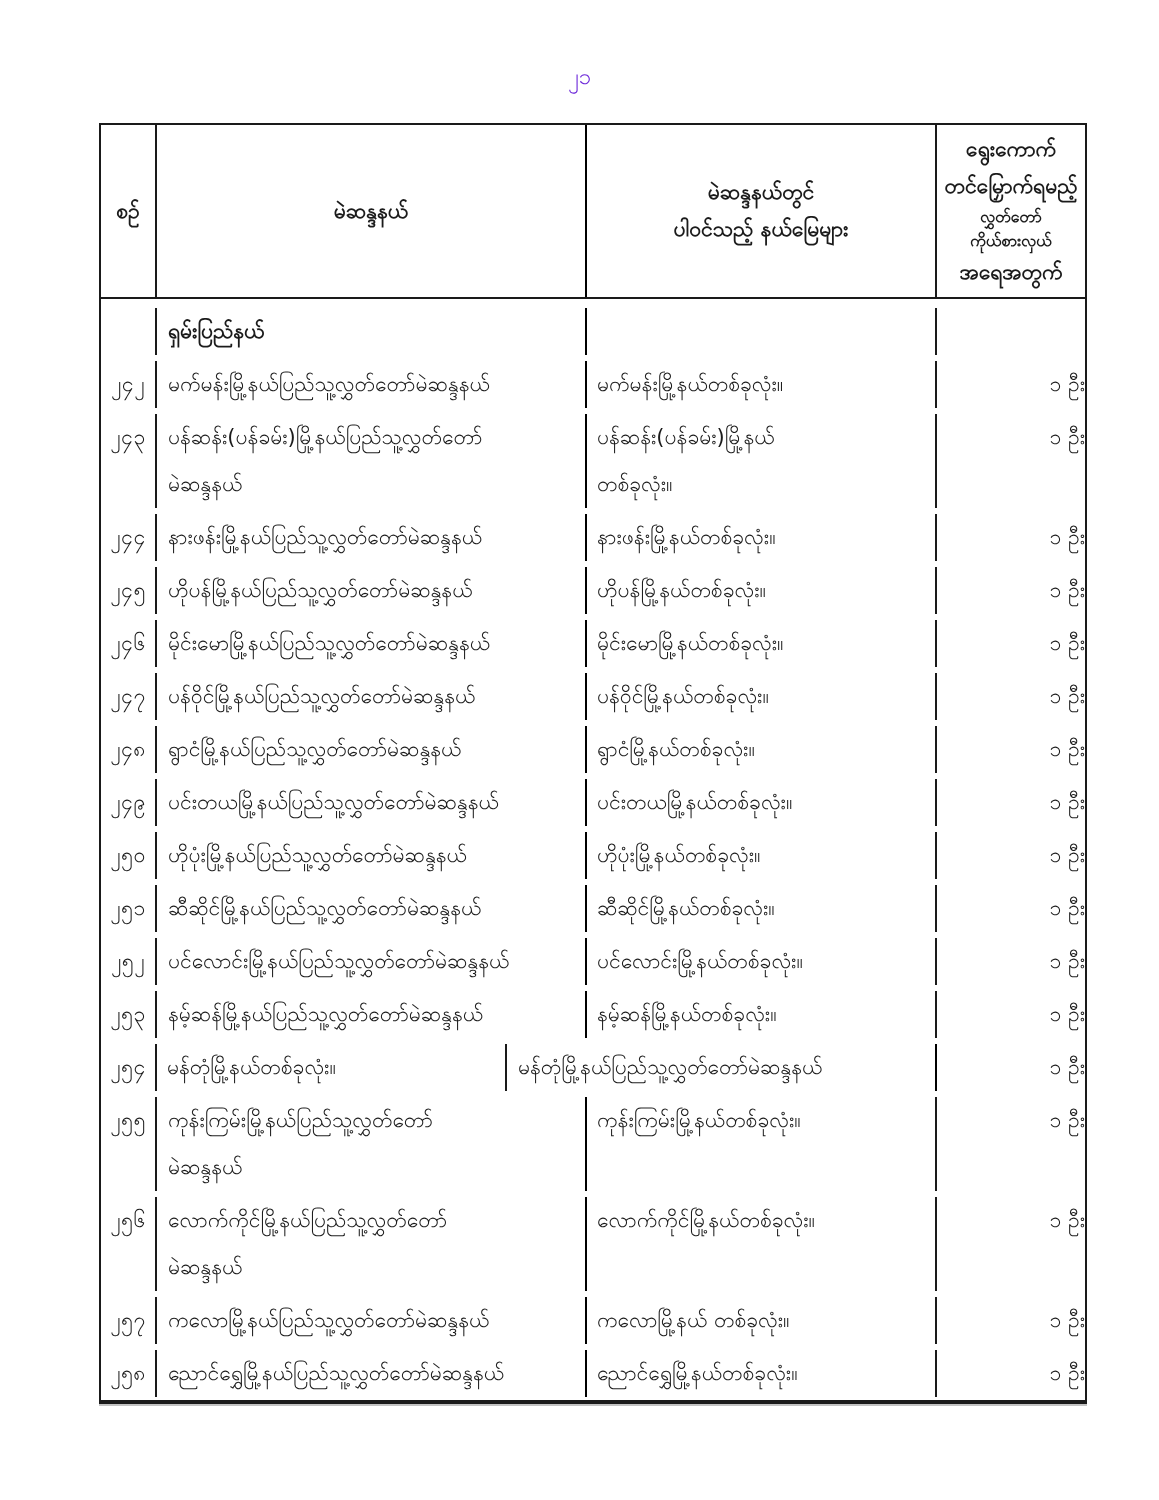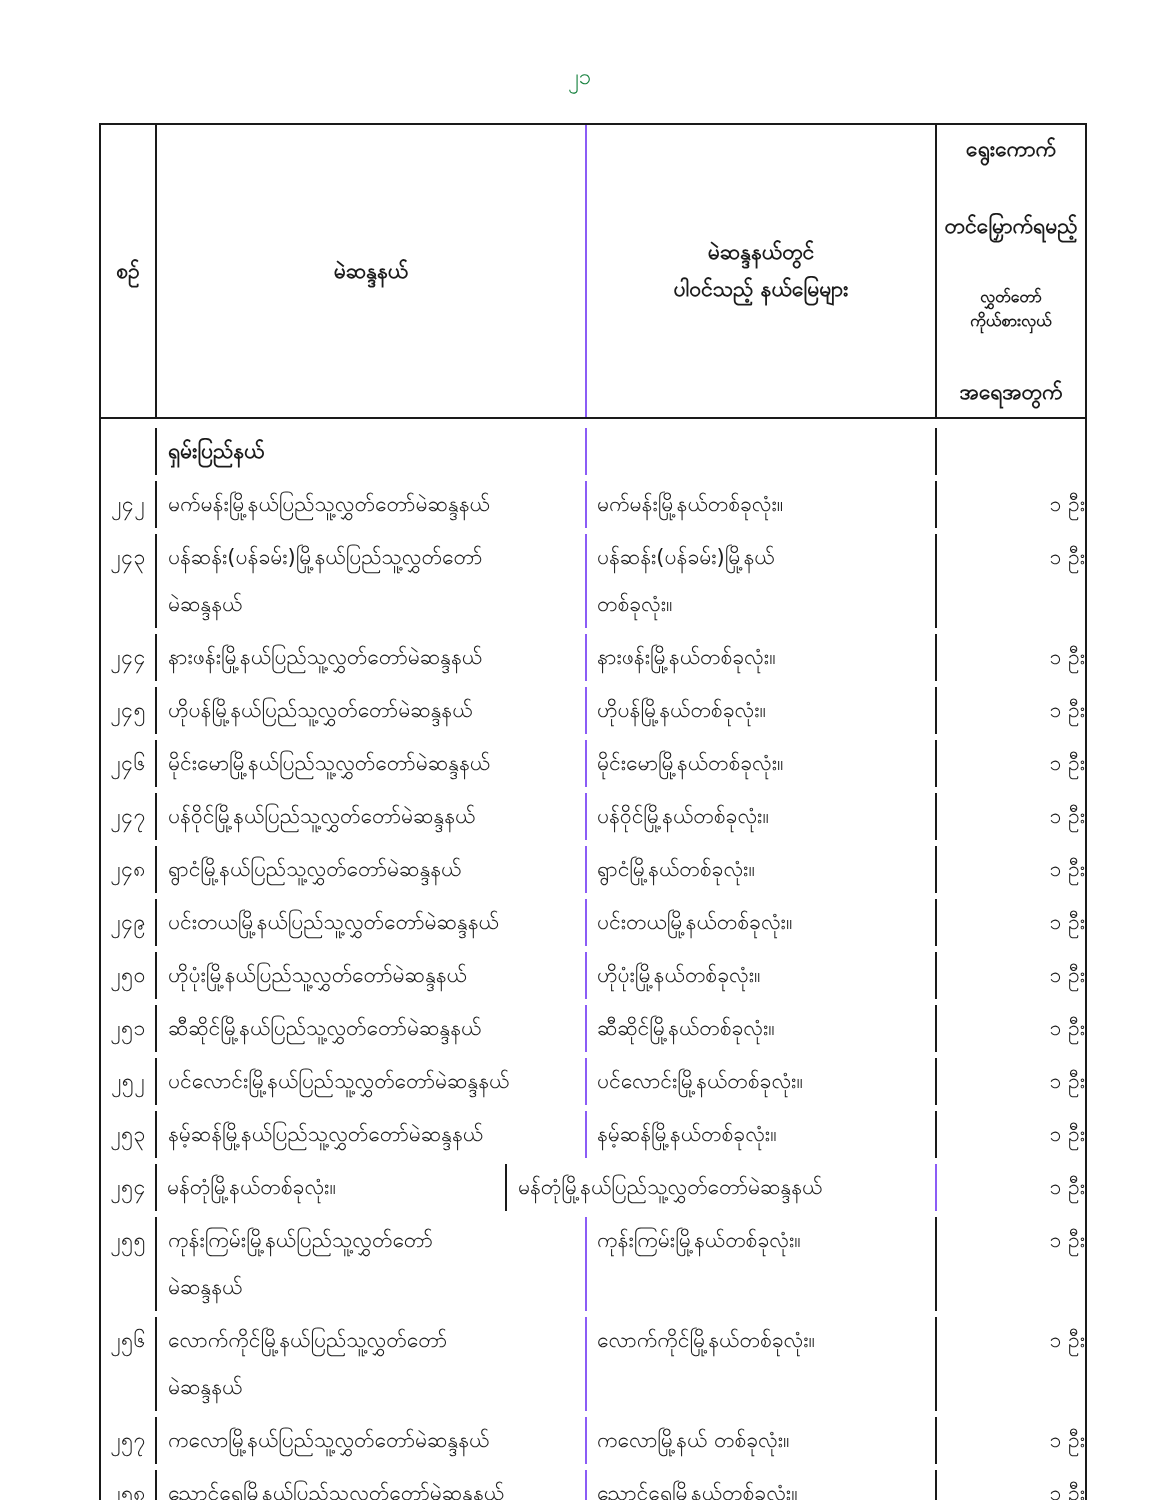--- a/index.html
+++ b/index.html
@@ -16,21 +16,21 @@
     font-family: "DejaVu Sans", sans-serif;
     overflow: hidden;
   }
   .page-number {
     position: absolute;
     top: 62px;
     left: 0;
     width: 1159px;
     text-align: center;
     font-size: 22px;
-    color: #15803d;
+    color: #6d28d9;
   }
   .doc-table {
     position: absolute;
     left: 99px;
     top: 123px;
     width: 988px;
     border: 2px solid #1a1a1a;
     border-bottom-width: 4px;
     box-sizing: border-box;
     box-shadow: 0 2px 0 rgba(120,120,120,0.45);
@@ -44,21 +44,21 @@
     white-space: pre-line;
   }
   .c1 {
     width: 56px;
     border-right: 2px solid #1a1a1a;
     text-align: center;
     flex: 0 0 auto;
   }
   .c2 {
     width: 430px;
-    border-right: 2px solid #8b5cf6;
+    border-right: 2px solid #000000;
     padding-left: 11px;
     padding-right: 6px;
     flex: 0 0 auto;
   }
   .c3 {
     width: 350px;
     border-right: 2px solid #1a1a1a;
     padding-left: 10px;
     padding-right: 6px;
     flex: 0 0 auto;
@@ -75,21 +75,20 @@
     font-size: 21px;
   }
   .thead .cell {
     display: flex;
     flex-direction: column;
     justify-content: center;
     align-items: center;
     text-align: center;
     line-height: 1.75;
     padding: 6px 4px;
-    gap: 40px;
   }
   .thead .c2, .thead .c3 {
     padding-left: 4px;
     padding-right: 4px;
   }
   .hsmall {
     font-size: 16px;
     line-height: 1.55;
   }
   

